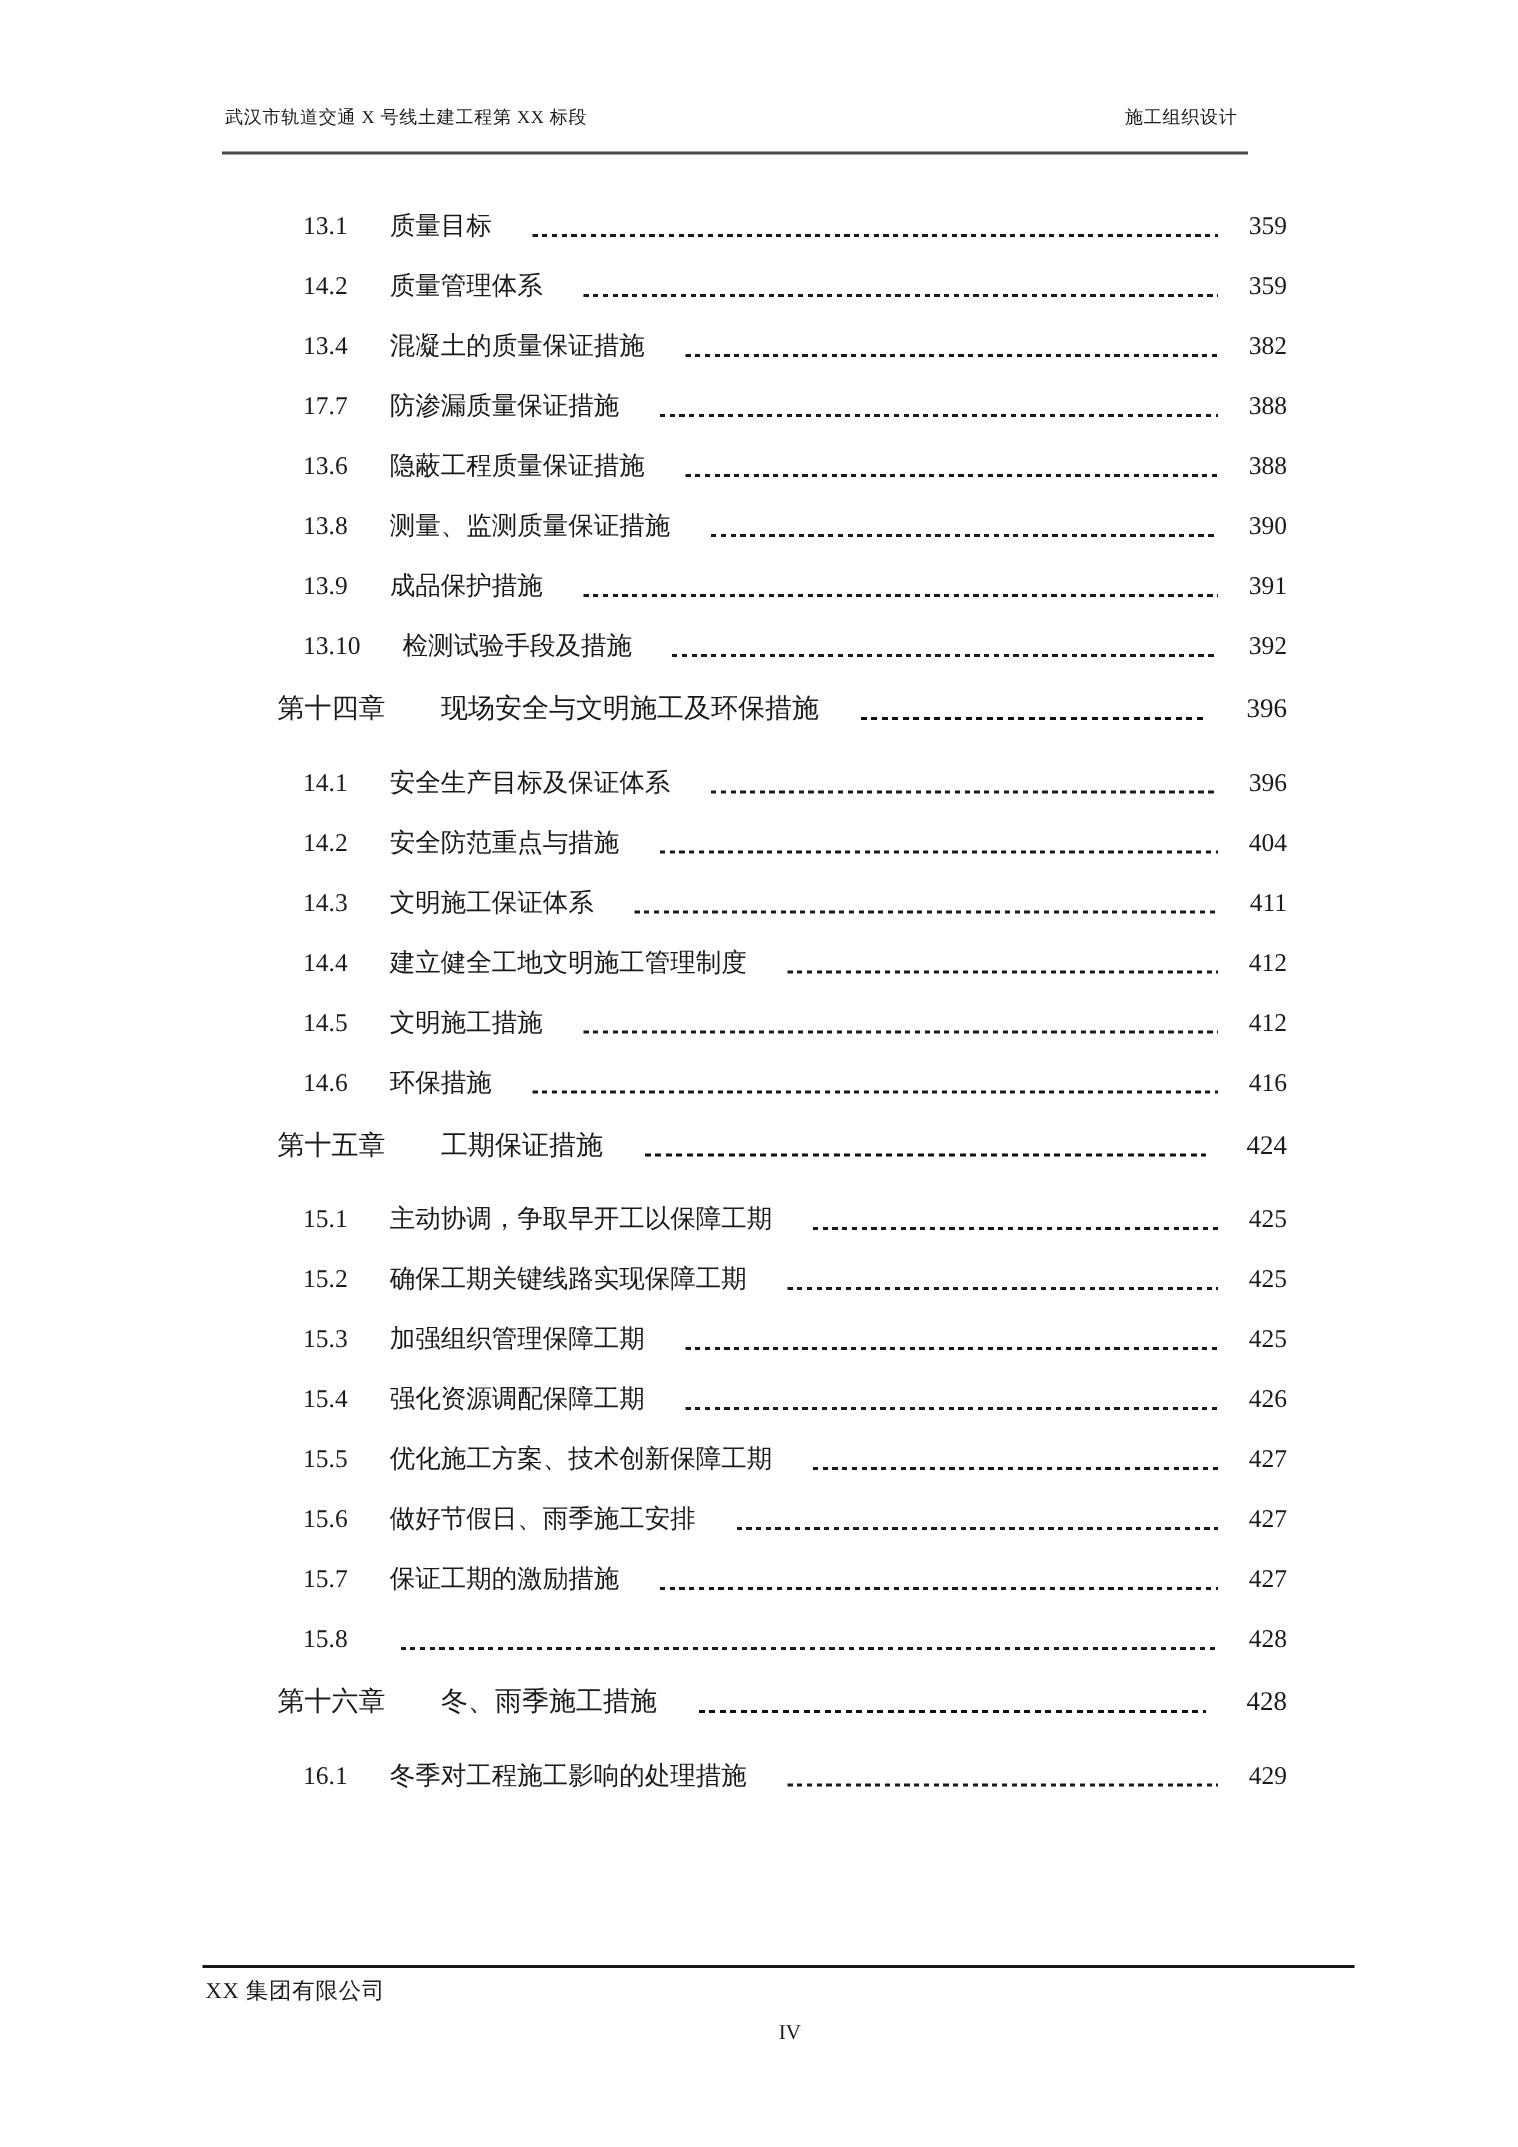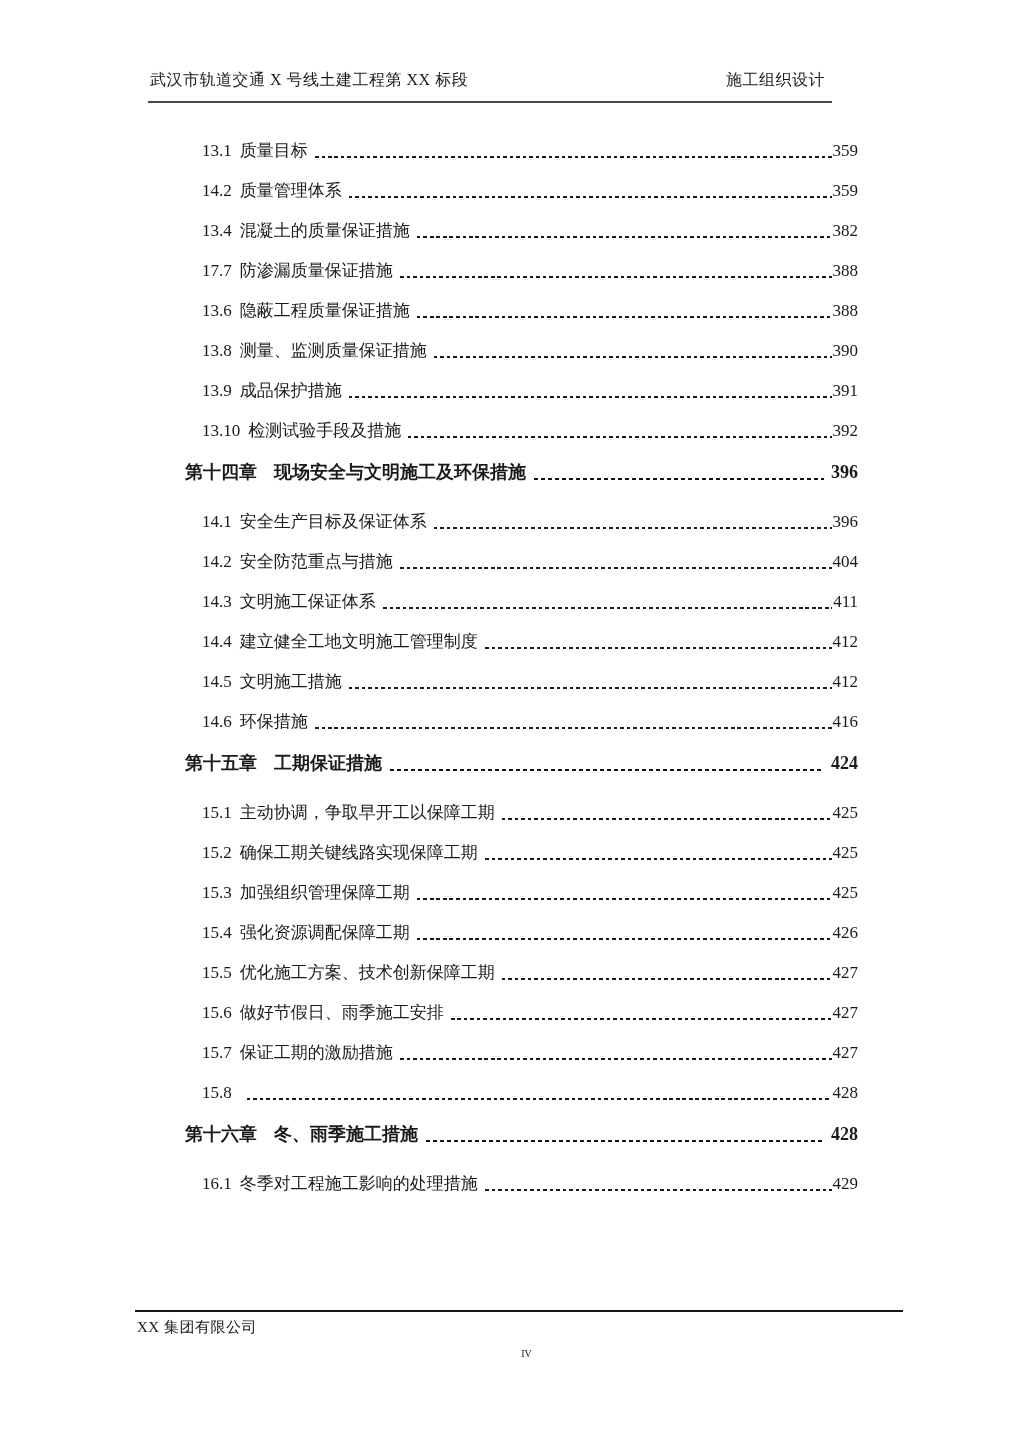--- a/index.html
+++ b/index.html
@@ -7,47 +7,47 @@
     width:1012px;height:1431px;
     background:#ffffff;
     position:relative;
     overflow:hidden;
     font-family:"Liberation Serif","DejaVu Serif",serif;
     color:#1a1a1a;
   }
   
   .header{position:absolute;left:150px;right:187px;top:70px;
     display:flex;justify-content:space-between;align-items:flex-start;
-    font-size:16px;letter-spacing:.5px;}
+    font-size:12px;letter-spacing:.5px;}
   .header-rule{position:absolute;left:148px;top:101px;width:684px;height:0;
     border-top:2px solid #4a4a4a;}
   
   .toc{position:absolute;left:185px;top:140px;width:673px;}
   .toc-row{display:flex;align-items:center;
     height:22px;margin-bottom:18px;
-    font-size:17px;line-height:22px;white-space:nowrap;}
+    font-size:17px;line-height:22px;white-space:nowrap;gap:20px;}
   .toc-row .no{flex:none;margin-right:8px;}
   .toc-row .title{flex:none;}
   .toc-row .leader{flex:1 1 auto;height:1.7px;align-self:flex-end;
     margin:0 1px 4px 7px;
     background:repeating-linear-gradient(to right,#1a1a1a 0 3.5px,transparent 3.5px 6.5px);}
   .toc-row .page{flex:none;}
   .toc-row.sub{padding-left:17px;}
   .toc-row.chapter{height:24px;margin:8px 0 27px 0;
-    font-weight:bold;font-size:18px;line-height:24px;}
+    font-weight:normal;font-size:18px;line-height:24px;}
   .toc-row.chapter .no{margin-right:17px;}
   .toc-row.chapter .leader{height:2.2px;margin:0 7px 4px 8px;
     background:repeating-linear-gradient(to right,#111 0 4px,transparent 4px 7px);}
   
   .footer-rule{position:absolute;left:135px;top:1310px;width:768px;height:0;
     border-top:2px solid #161616;}
   .footer-company{position:absolute;left:137px;top:1318px;
     font-size:15px;letter-spacing:.5px;}
   .footer-pageno{position:absolute;left:150px;top:1348px;width:753px;
-    text-align:center;font-size:10px;}
+    text-align:center;font-size:14px;}
 </style>
 </head>
 <body>
 
 <div class="header">
   <span>武汉市轨道交通 X 号线土建工程第 XX 标段</span>
   <span>施工组织设计</span>
 </div>
 <div class="header-rule"></div>
 

